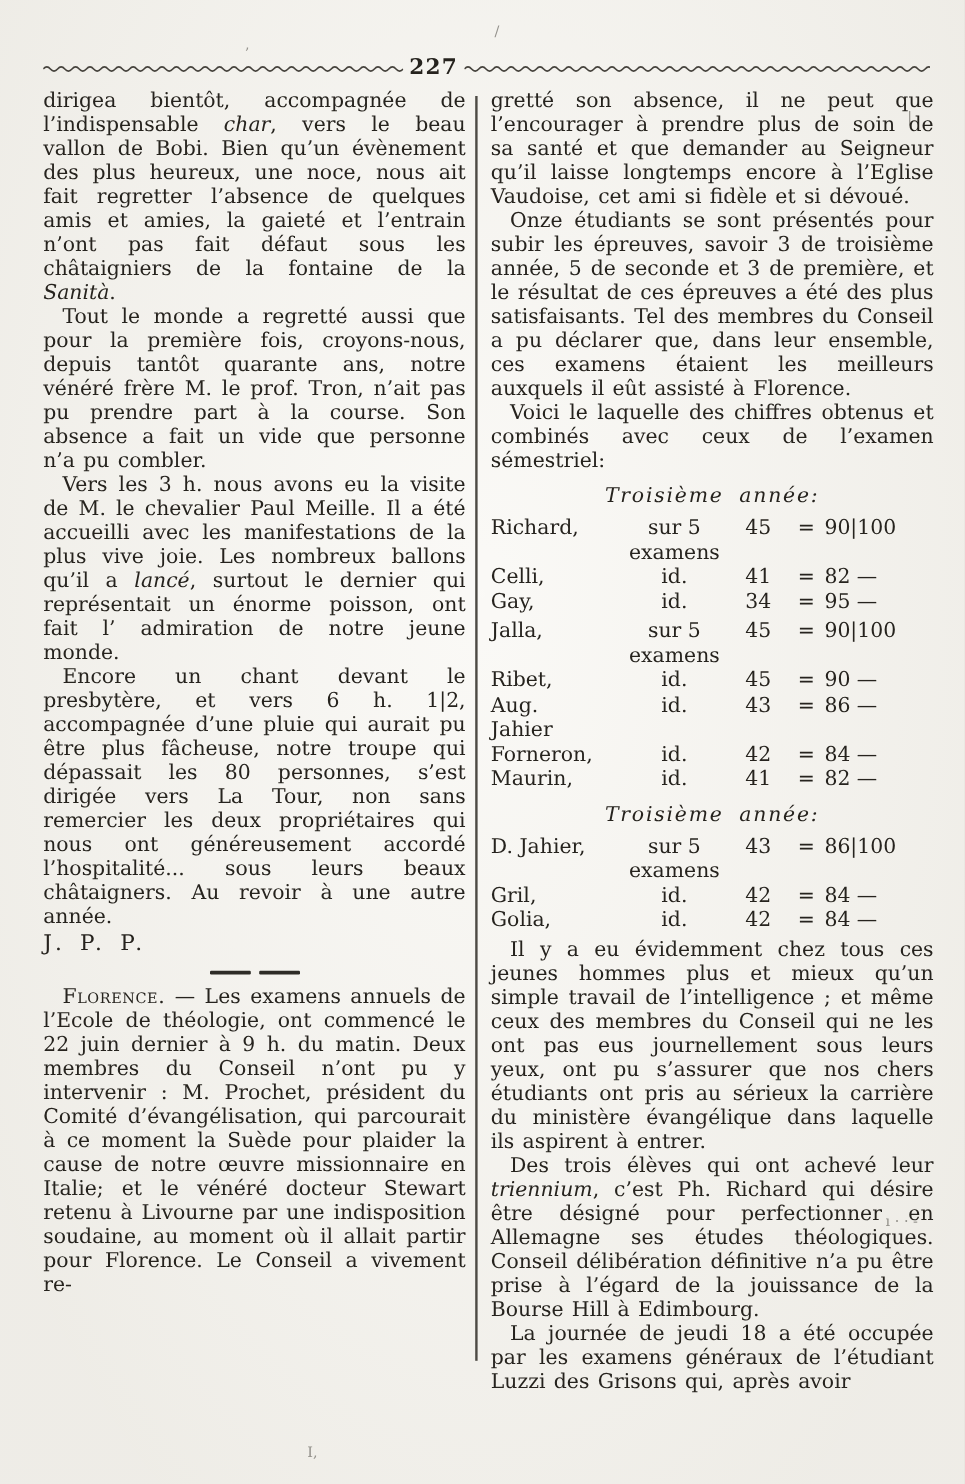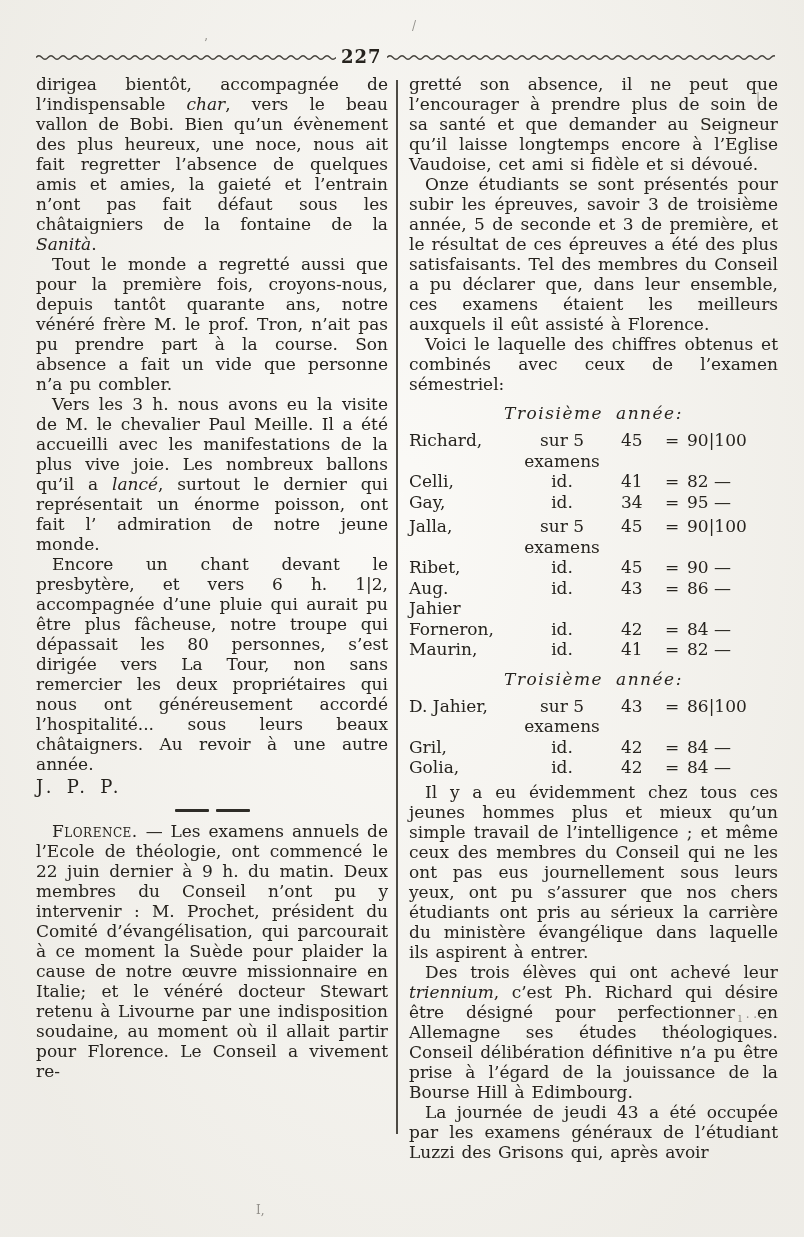--- a/index.html
+++ b/index.html
@@ -172,21 +172,21 @@
             <span class="score-name">Golia,</span>
             <span class="score-label">id.</span>
             <span class="score-value">42</span>
             <span class="score-eq">=</span>
             <span class="score-result">84 —</span>
           </div>
         </div>
 
       <p><span>Il y a eu évidemment chez tous ces jeunes hommes plus et mieux qu’un simple travail de l’intelligence ; et même ceux des membres du Conseil qui ne les ont pas eus journellement sous leurs yeux, ont pu s’assurer que nos chers étudiants ont pris au sérieux la carrière du ministère évangélique dans laquelle ils aspirent à entrer.</span></p>
       <p><span>Des trois élèves qui ont achevé leur </span><span class="it">triennium</span><span>, c’est Ph. Richard qui désire être désigné pour perfectionner en Allemagne ses études théologiques. Conseil délibération définitive n’a pu être prise à l’égard de la jouissance de la Bourse Hill à Edimbourg.</span></p>
-      <p><span>La journée de jeudi 43 a été occupée par les examens généraux de l’étudiant Luzzi des Grisons qui, après avoir</span></p>
+      <p><span>La journée de jeudi 18 a été occupée par les examens généraux de l’étudiant Luzzi des Grisons qui, après avoir</span></p>
     </div>
 
   </div>
 
   <div id="artifacts">
       <span class="artifact" style="left: 204px; top: 38px;">’</span>
       <span class="artifact" style="left: 412px; top: 20px;">/</span>
       <span class="artifact" style="left: 756px; top: 92px;">|</span>
       <span class="artifact" style="left: 738px; top: 1012px;">ı · · -</span>
       <span class="artifact" style="left: 256px; top: 1204px;">I,</span>

